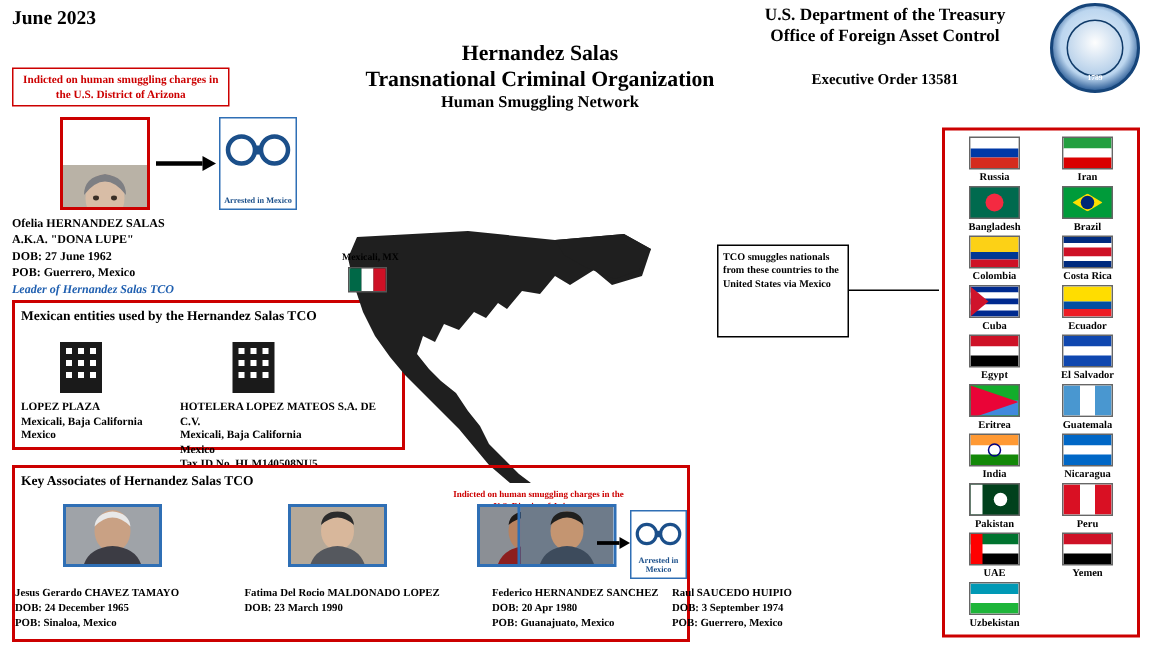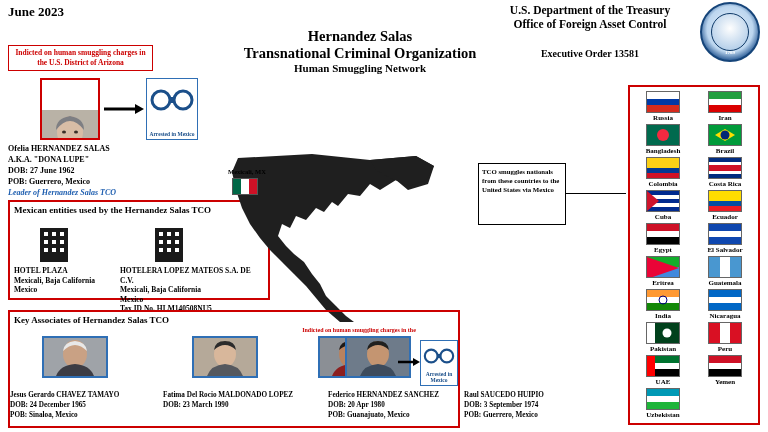--- a/index.html
+++ b/index.html
@@ -138,21 +138,21 @@
     <i style="left:12px;top:4px"></i>
     <i style="left:20px;top:4px"></i>
   <i style="left:4px;top:12px"></i>
     <i style="left:12px;top:12px"></i>
     <i style="left:20px;top:12px"></i>
   <i style="left:4px;top:20px"></i>
     <i style="left:12px;top:20px"></i>
     <i style="left:20px;top:20px"></i>
 </div>
 <div class="abs" id="mx-e1" style="top:266px">
-  <div>HOTEL PLAZA</div>
+  <div>LOPEZ PLAZA</div>
   <div>Mexicali, Baja California</div>
   <div>Mexico</div>
 </div>
 <div class="abs" id="mx-e2" style="top:266px">
   <div>HOTELERA LOPEZ MATEOS S.A. DE C.V.</div>
   <div>Mexicali, Baja California</div>
   <div>Mexico</div>
   <div>Tax ID No. HLM140508NU5</div>
 </div>
 
@@ -232,21 +232,21 @@
 </div>
 <div class="abs ainfo" style="left:163px;width:160px">
   <div>Fatima Del Rocio MALDONADO LOPEZ</div>
   <div>DOB: 23 March 1990</div>
 </div>
 <div class="abs ainfo" style="left:328px;width:140px">
   <div>Federico HERNANDEZ SANCHEZ</div>
   <div>DOB: 20 Apr 1980</div>
   <div>POB: Guanajuato, Mexico</div>
 </div>
-<div class="abs ainfo" style="left:464px;width:130px">
+<div class="abs ainfo" style="left:448px;width:130px">
   <div>Raul SAUCEDO HUIPIO</div>
   <div>DOB: 3 September 1974</div>
   <div>POB: Guerrero, Mexico</div>
 </div>
 
 <div class="abs" id="flags">
 
   <div class="fcell">
     <div class="fimg">
         <div class="h3">

